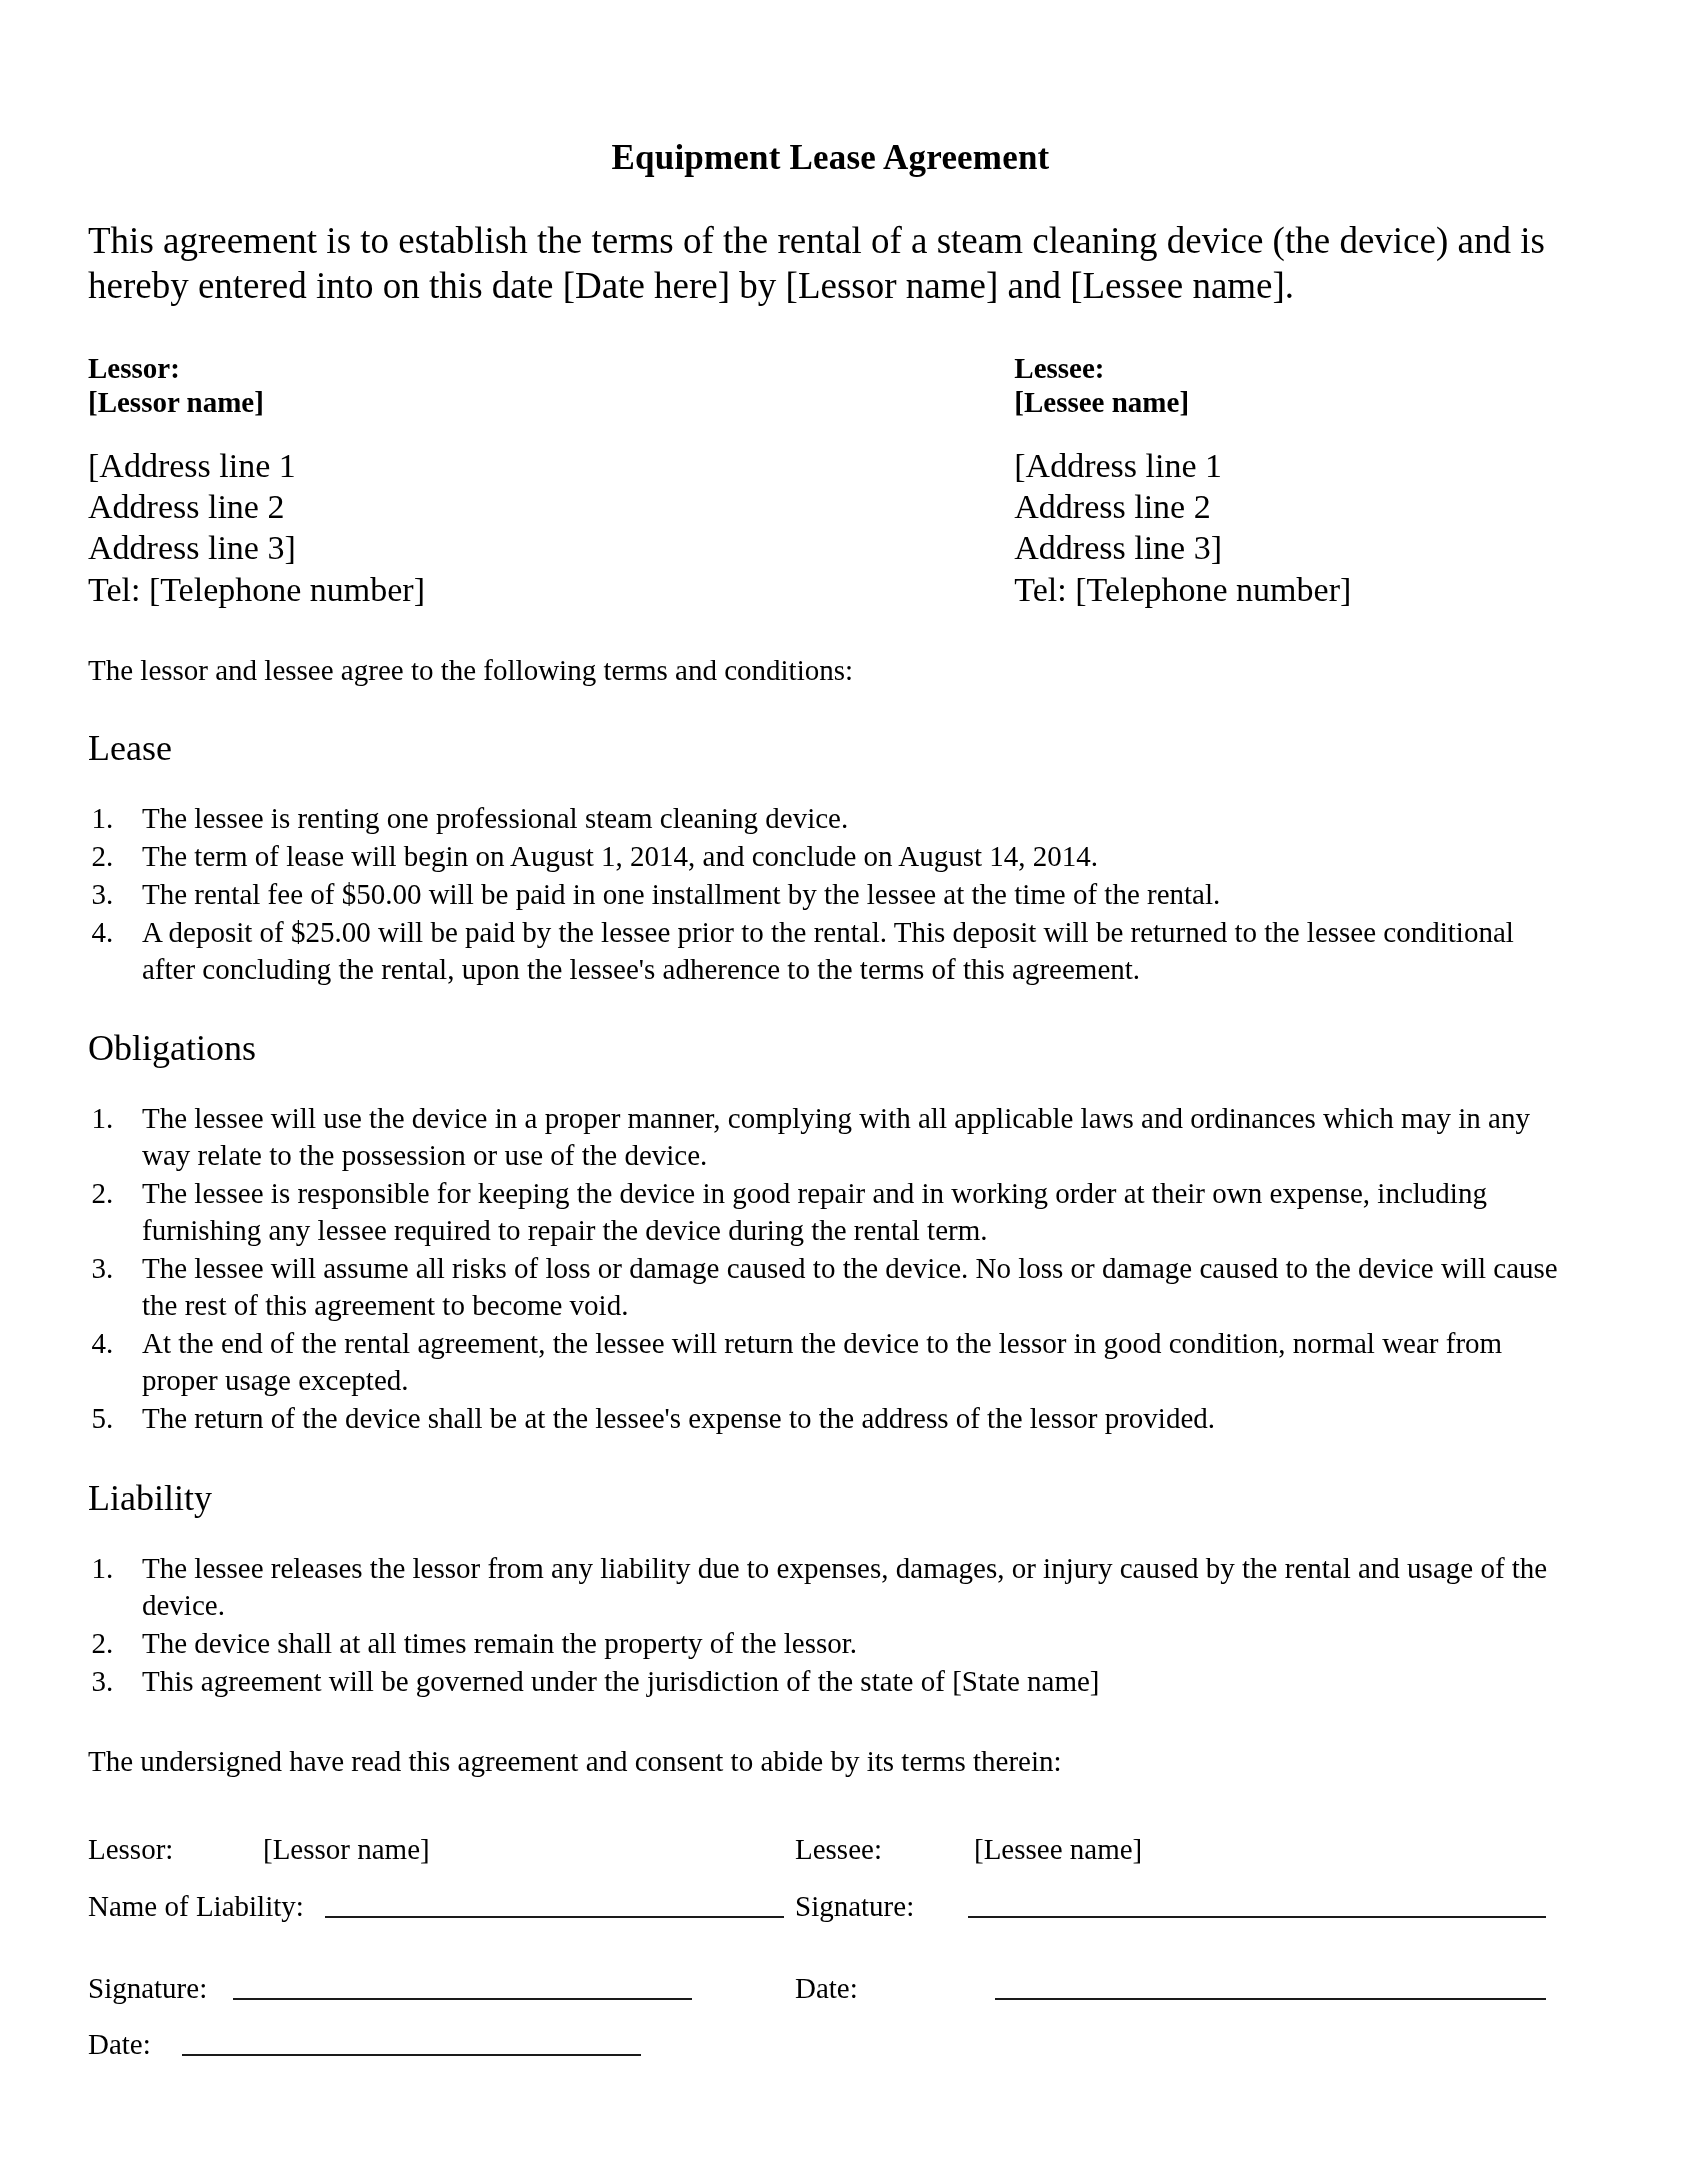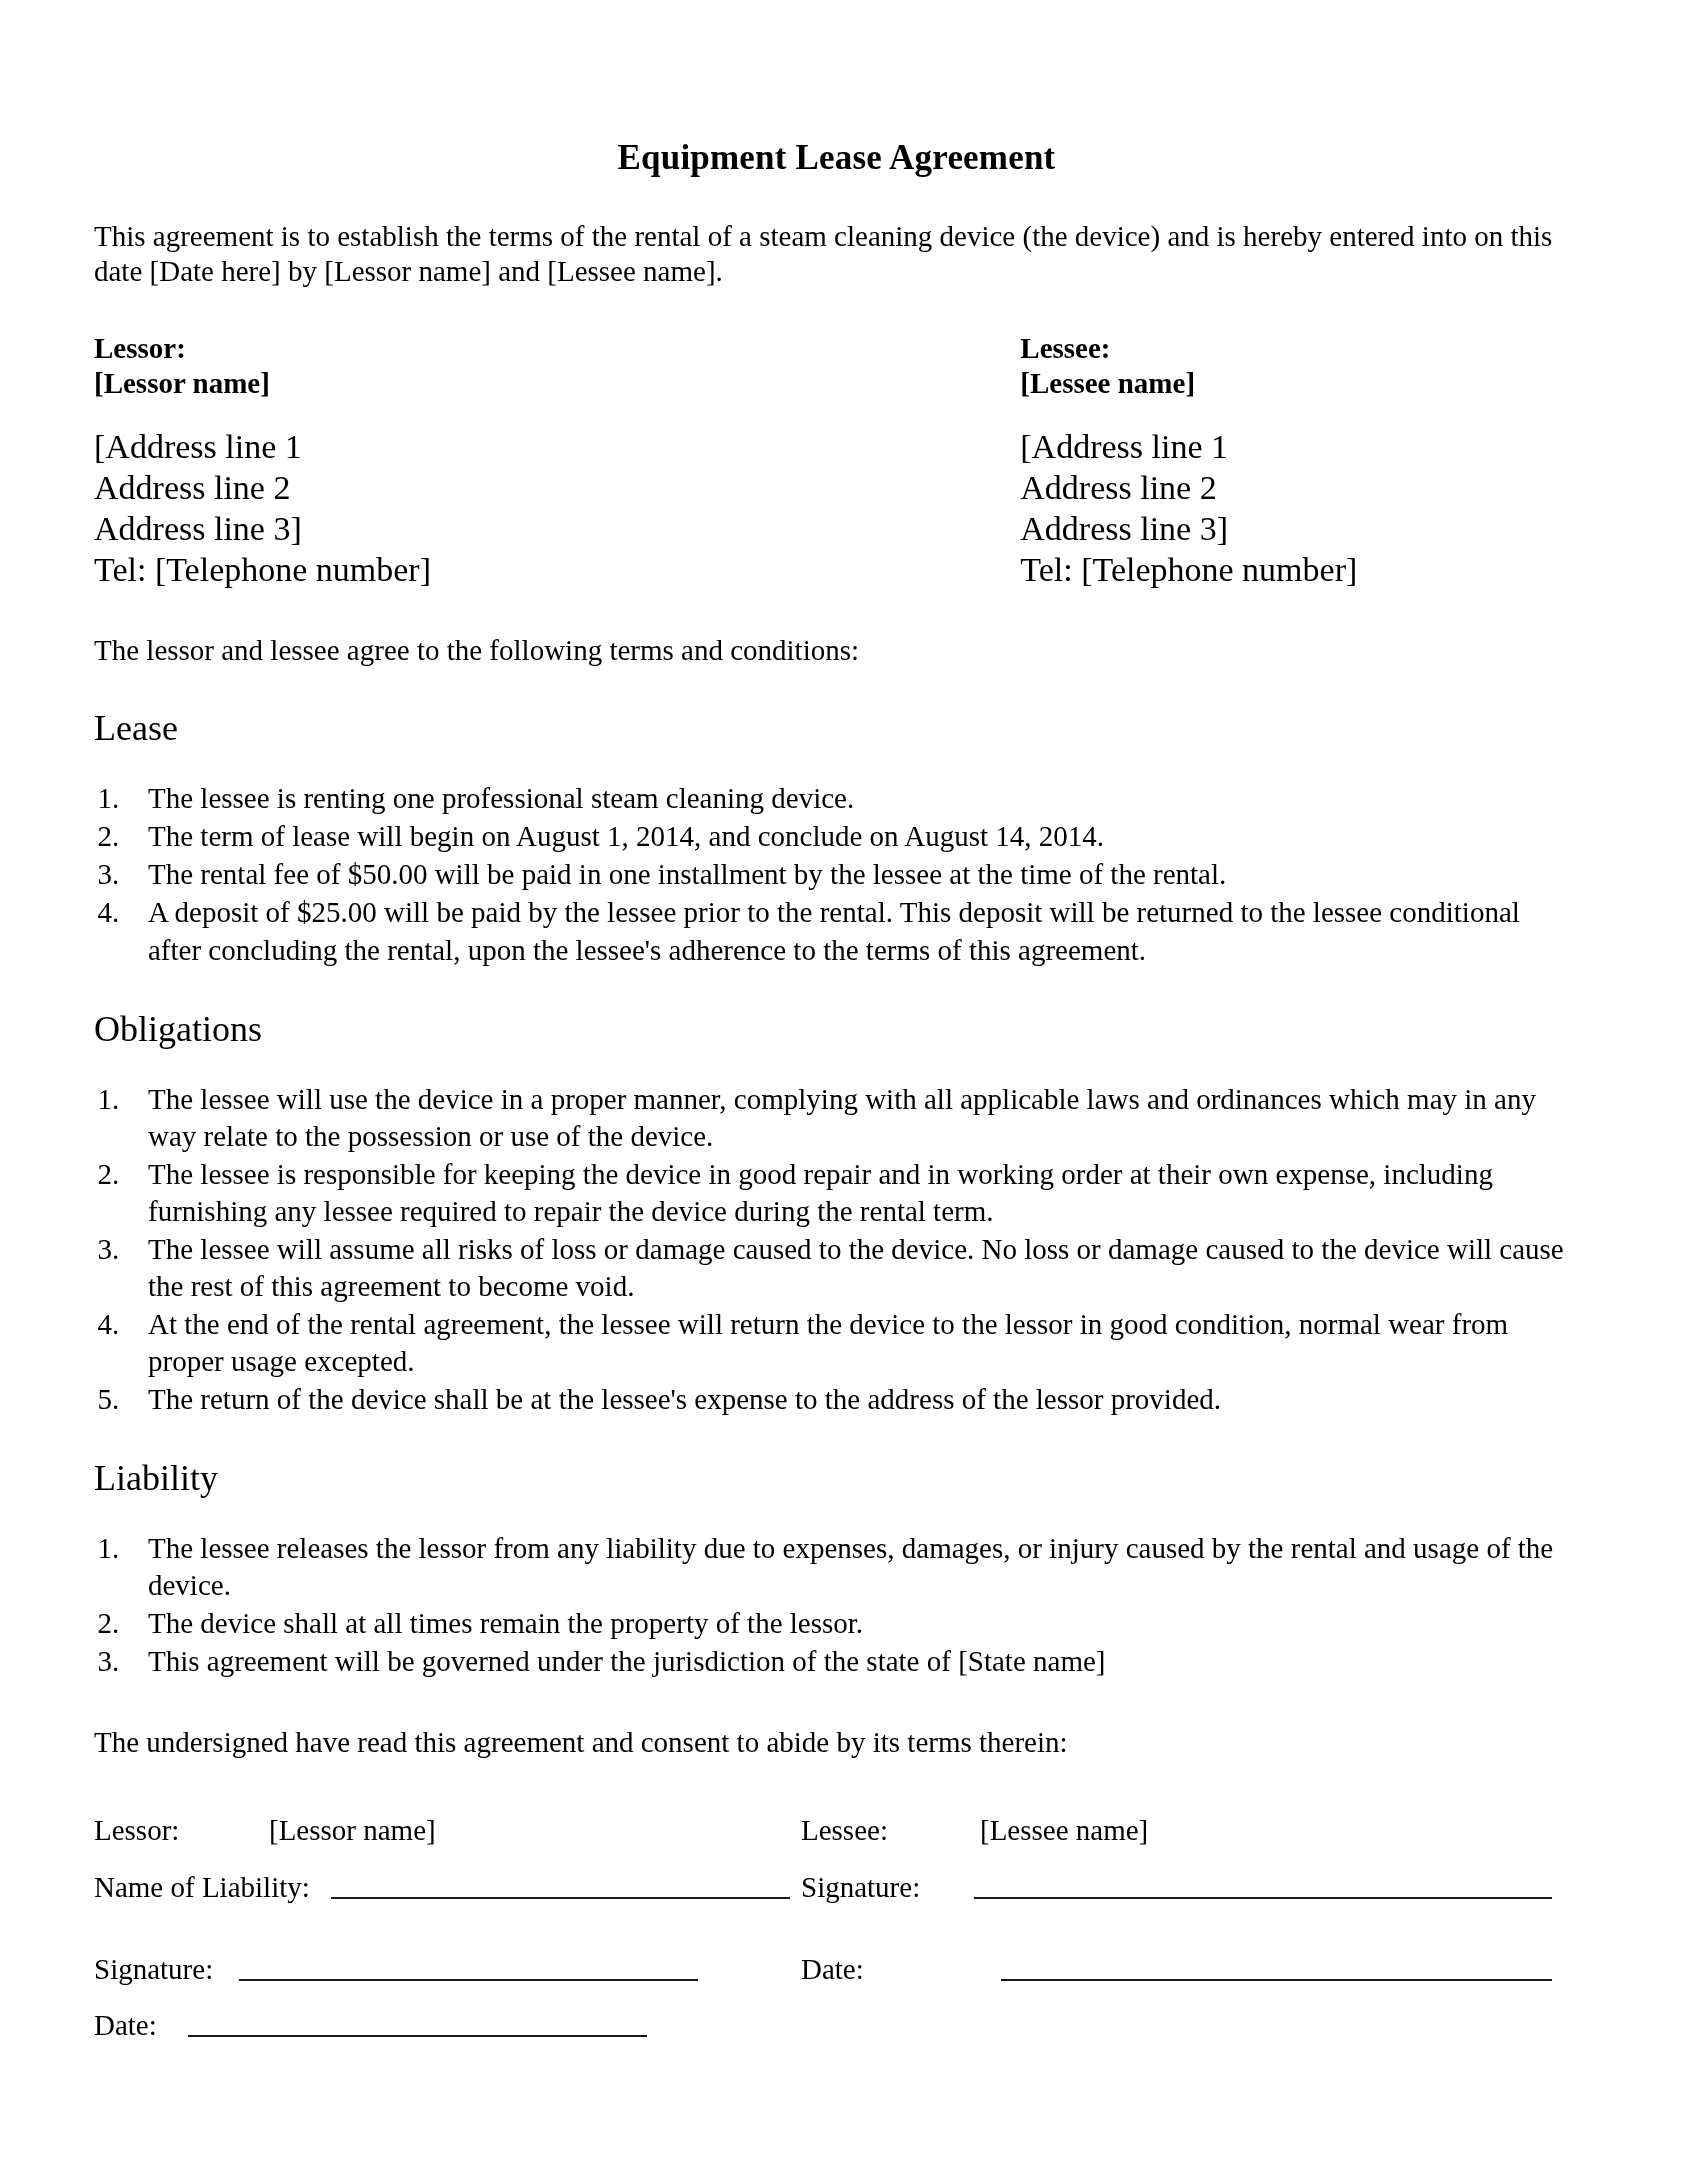--- a/index.html
+++ b/index.html
@@ -16,34 +16,34 @@
     position: relative;
     width: 1687px;
     height: 2184px;
     background: #ffffff;
     box-sizing: border-box;
     padding: 0;
     overflow: hidden;
   }
   .content {
     position: absolute;
-    left: 94px;
+    left: 88px;
     top: 0;
     width: 1485px;
   }
   .doc-title {
     text-align: center;
     font-size: 35px;
     font-weight: bold;
     margin: 0;
     padding-top: 138px;
     letter-spacing: 0.2px;
   }
   .intro {
-    font-size: 29px;
+    font-size: 37px;
     line-height: 1.21;
     margin-top: 41px;
     text-align: left;
   }
   .parties {
     display: flex;
     margin-top: 42px;
   }
   .party-col {
     width: 1013px;

